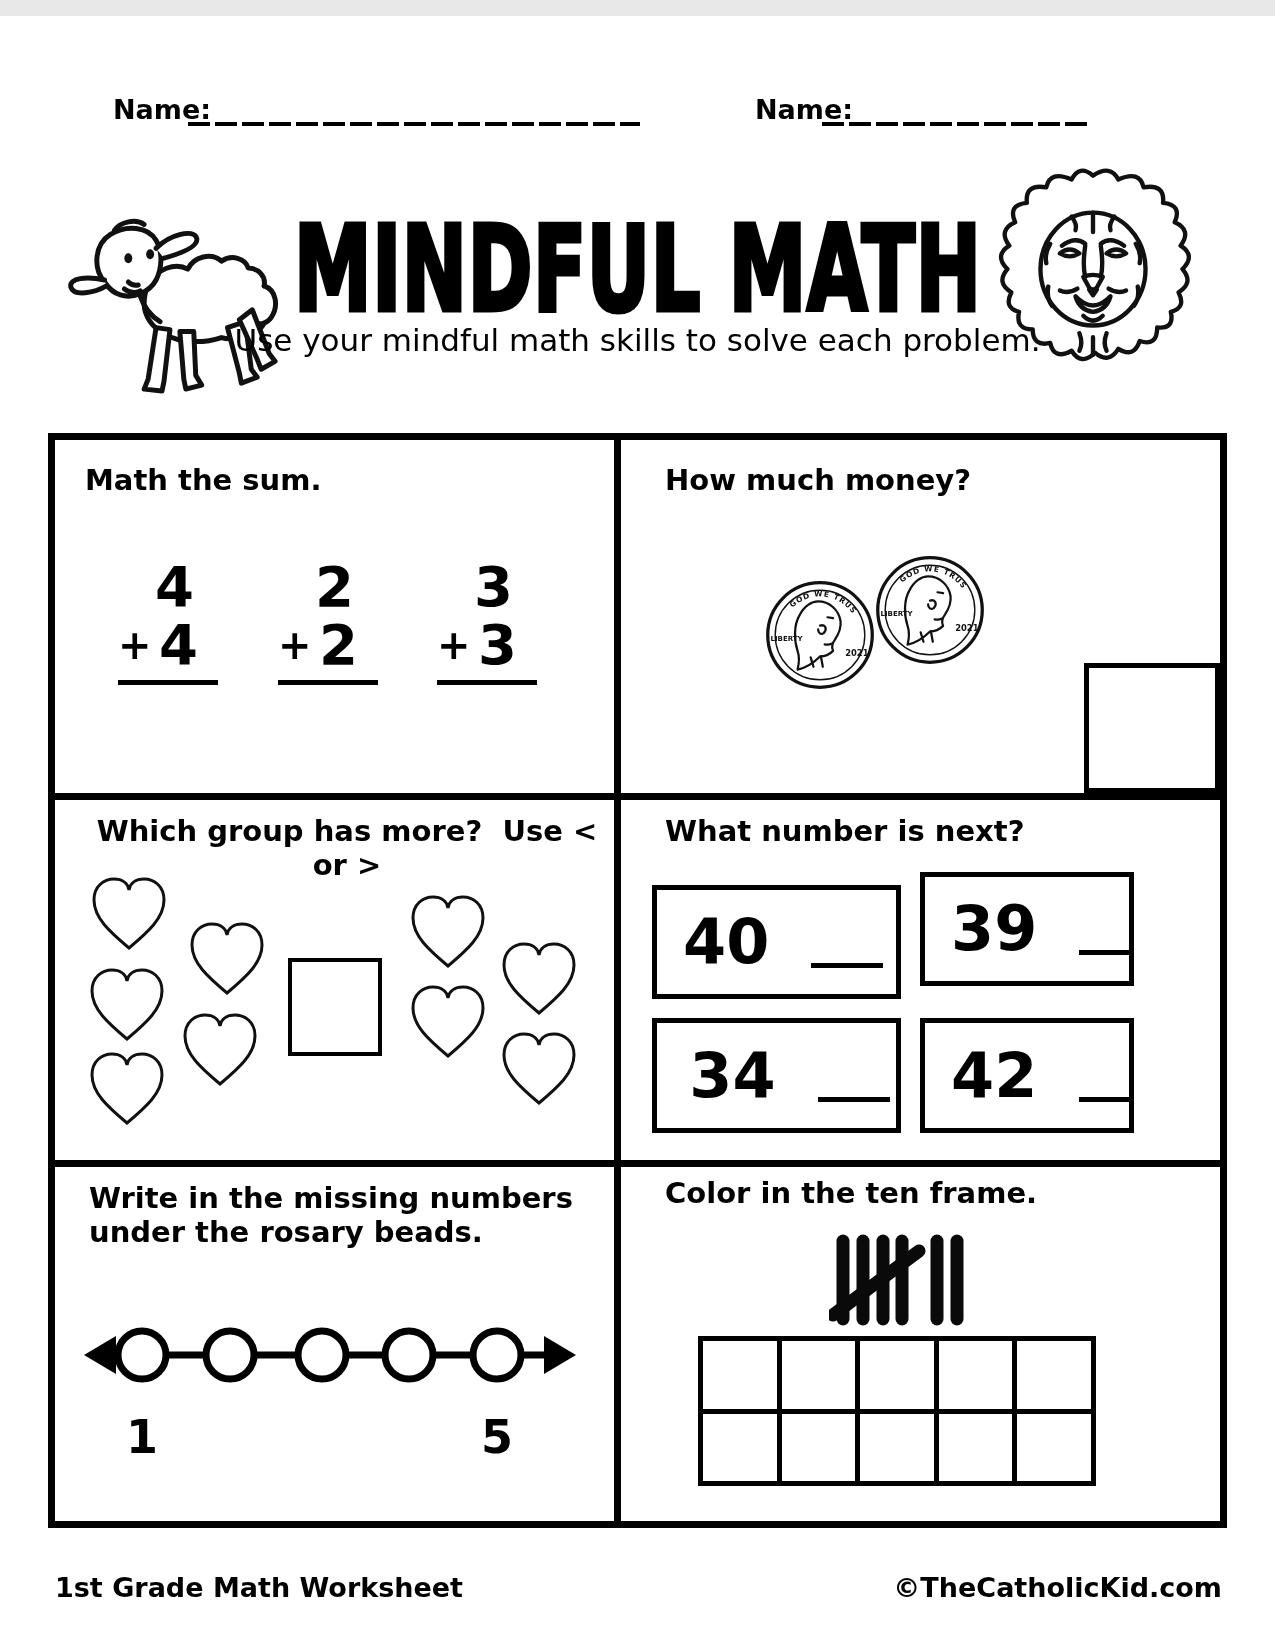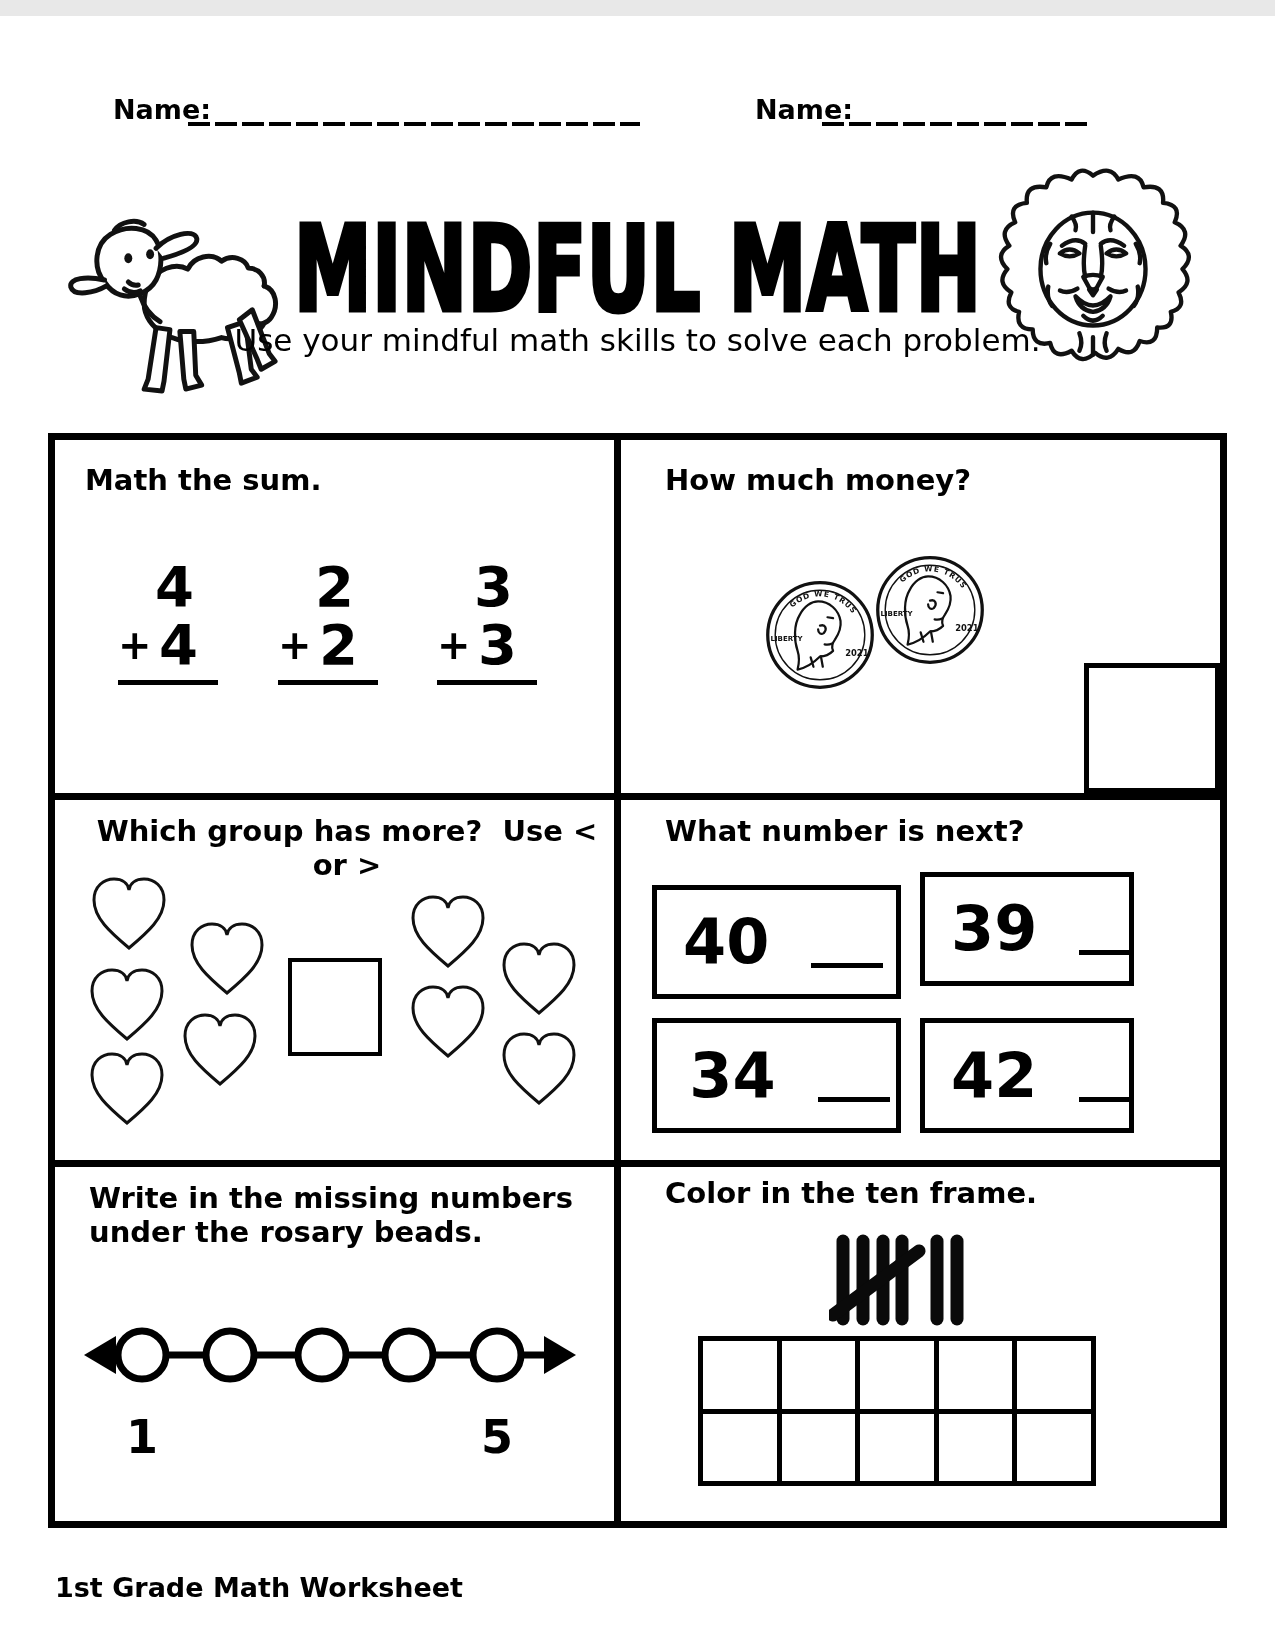--- a/index.html
+++ b/index.html
@@ -266,14 +266,15 @@
         <div></div>
         <div></div>
         <div></div>
         <div></div>
         <div></div>
       </div>
     </div>
   </div>
 
   <div class="abs footer-text" style="left:55px;top:1556px;">1st Grade Math Worksheet</div>
+  <div class="abs footer-text" style="right:53px;top:1556px;">©TheCatholicKid.com</div>
 
 </div>
 
 </body></html>

